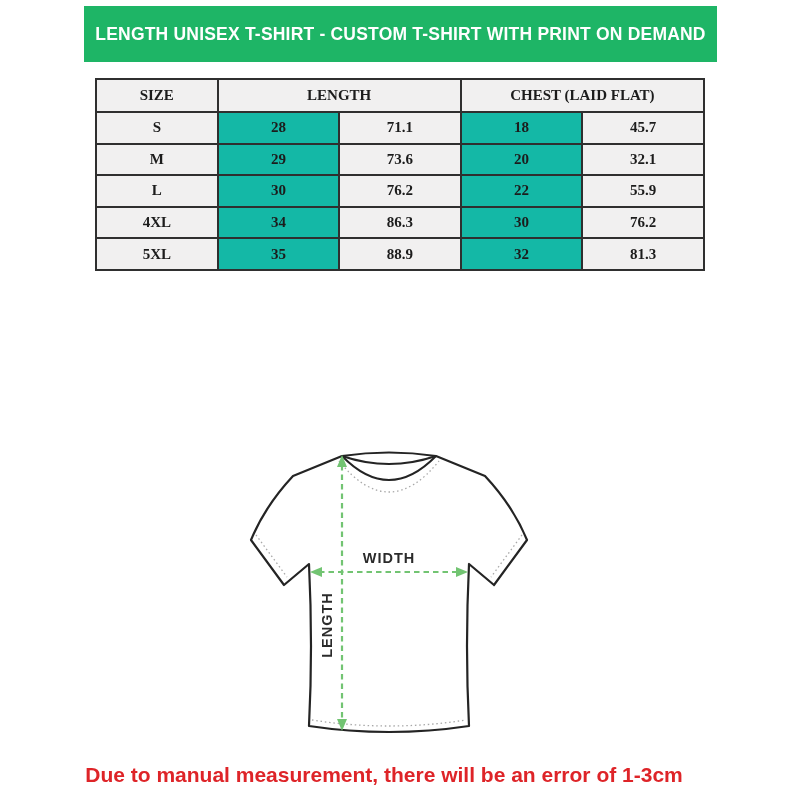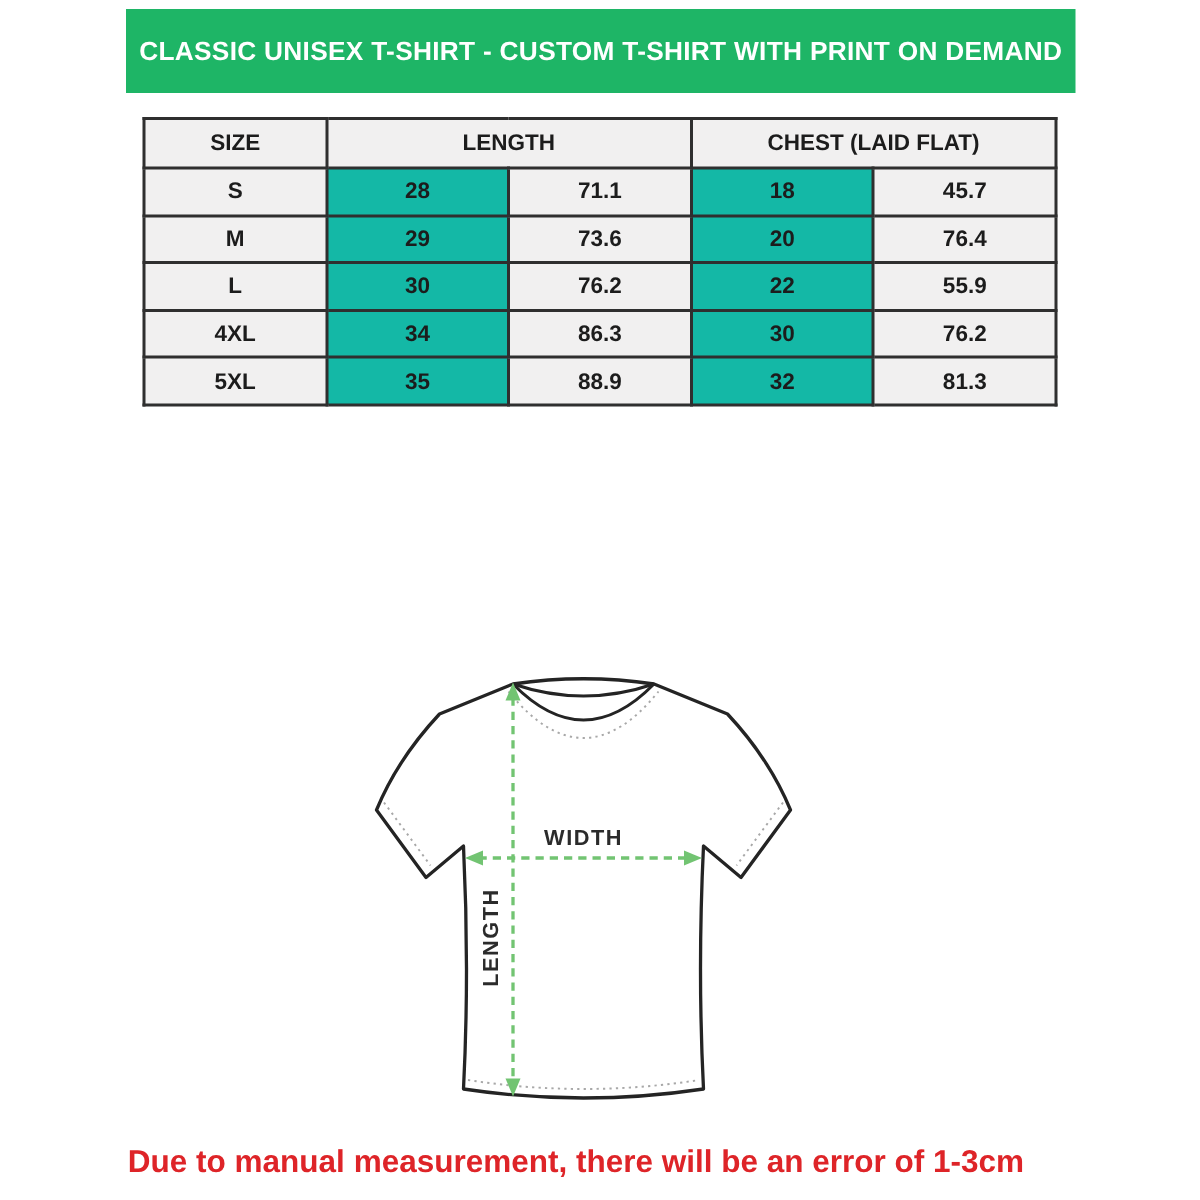--- a/index.html
+++ b/index.html
@@ -16,21 +16,21 @@
     font-family:"Liberation Sans",sans-serif;overflow:hidden;
   }
   .banner{
     position:absolute;left:84px;top:6px;width:633px;height:56px;
     background:var(--banner-green);color:#ffffff;
     display:flex;align-items:center;justify-content:center;
     font-weight:bold;font-size:17.5px;letter-spacing:0.2px;white-space:nowrap;
   }
   table.size-table{
     position:absolute;left:95px;top:78px;width:610px;
-    border-collapse:collapse;table-layout:fixed;
+    border-collapse:collapse;table-layout:fixed;font-family:Liberation Serif, serif;
   }
   .size-table th,.size-table td{
     border:2px solid var(--table-line);
     text-align:center;vertical-align:middle;
     font-weight:bold;color:#1c1c1c;padding:0;
   }
   .size-table thead th{height:33px;background:var(--cell-gray);font-size:15px;}
   .size-table tbody td{height:31.6px;font-size:15px;}
   .size-table td.gray{background:var(--cell-gray);}
   .size-table td.white{background:#14b8a6;}
@@ -46,21 +46,21 @@
   }
   .footer-note{
     position:absolute;left:0;top:763px;width:768px;text-align:center;
     font-weight:bold;font-size:21px;color:var(--footer-red);
   }
 </style>
 </head>
 <body>
 
 <div class="banner">
-  <span>CLASSIC UNISEX T-SHIRT - CUSTOM T-SHIRT WITH PRINT ON DEMAND</span>
+  <span>LENGTH UNISEX T-SHIRT - CUSTOM T-SHIRT WITH PRINT ON DEMAND</span>
 </div>
 
 <table class="size-table">
   <colgroup>
       <col style="width:20%">
       <col style="width:20%">
       <col style="width:20%">
       <col style="width:20%">
       <col style="width:20%">
     </colgroup>
@@ -77,21 +77,21 @@
       <td class="white">28</td>
       <td class="gray">71.1</td>
       <td class="white">18</td>
       <td class="gray">45.7</td>
     </tr>
     <tr>
       <td class="gray">M</td>
       <td class="white">29</td>
       <td class="gray">73.6</td>
       <td class="white">20</td>
-      <td class="gray">76.4</td>
+      <td class="gray">32.1</td>
     </tr>
     <tr>
       <td class="gray">L</td>
       <td class="white">30</td>
       <td class="gray">76.2</td>
       <td class="white">22</td>
       <td class="gray">55.9</td>
     </tr>
     <tr>
       <td class="gray">4XL</td>

